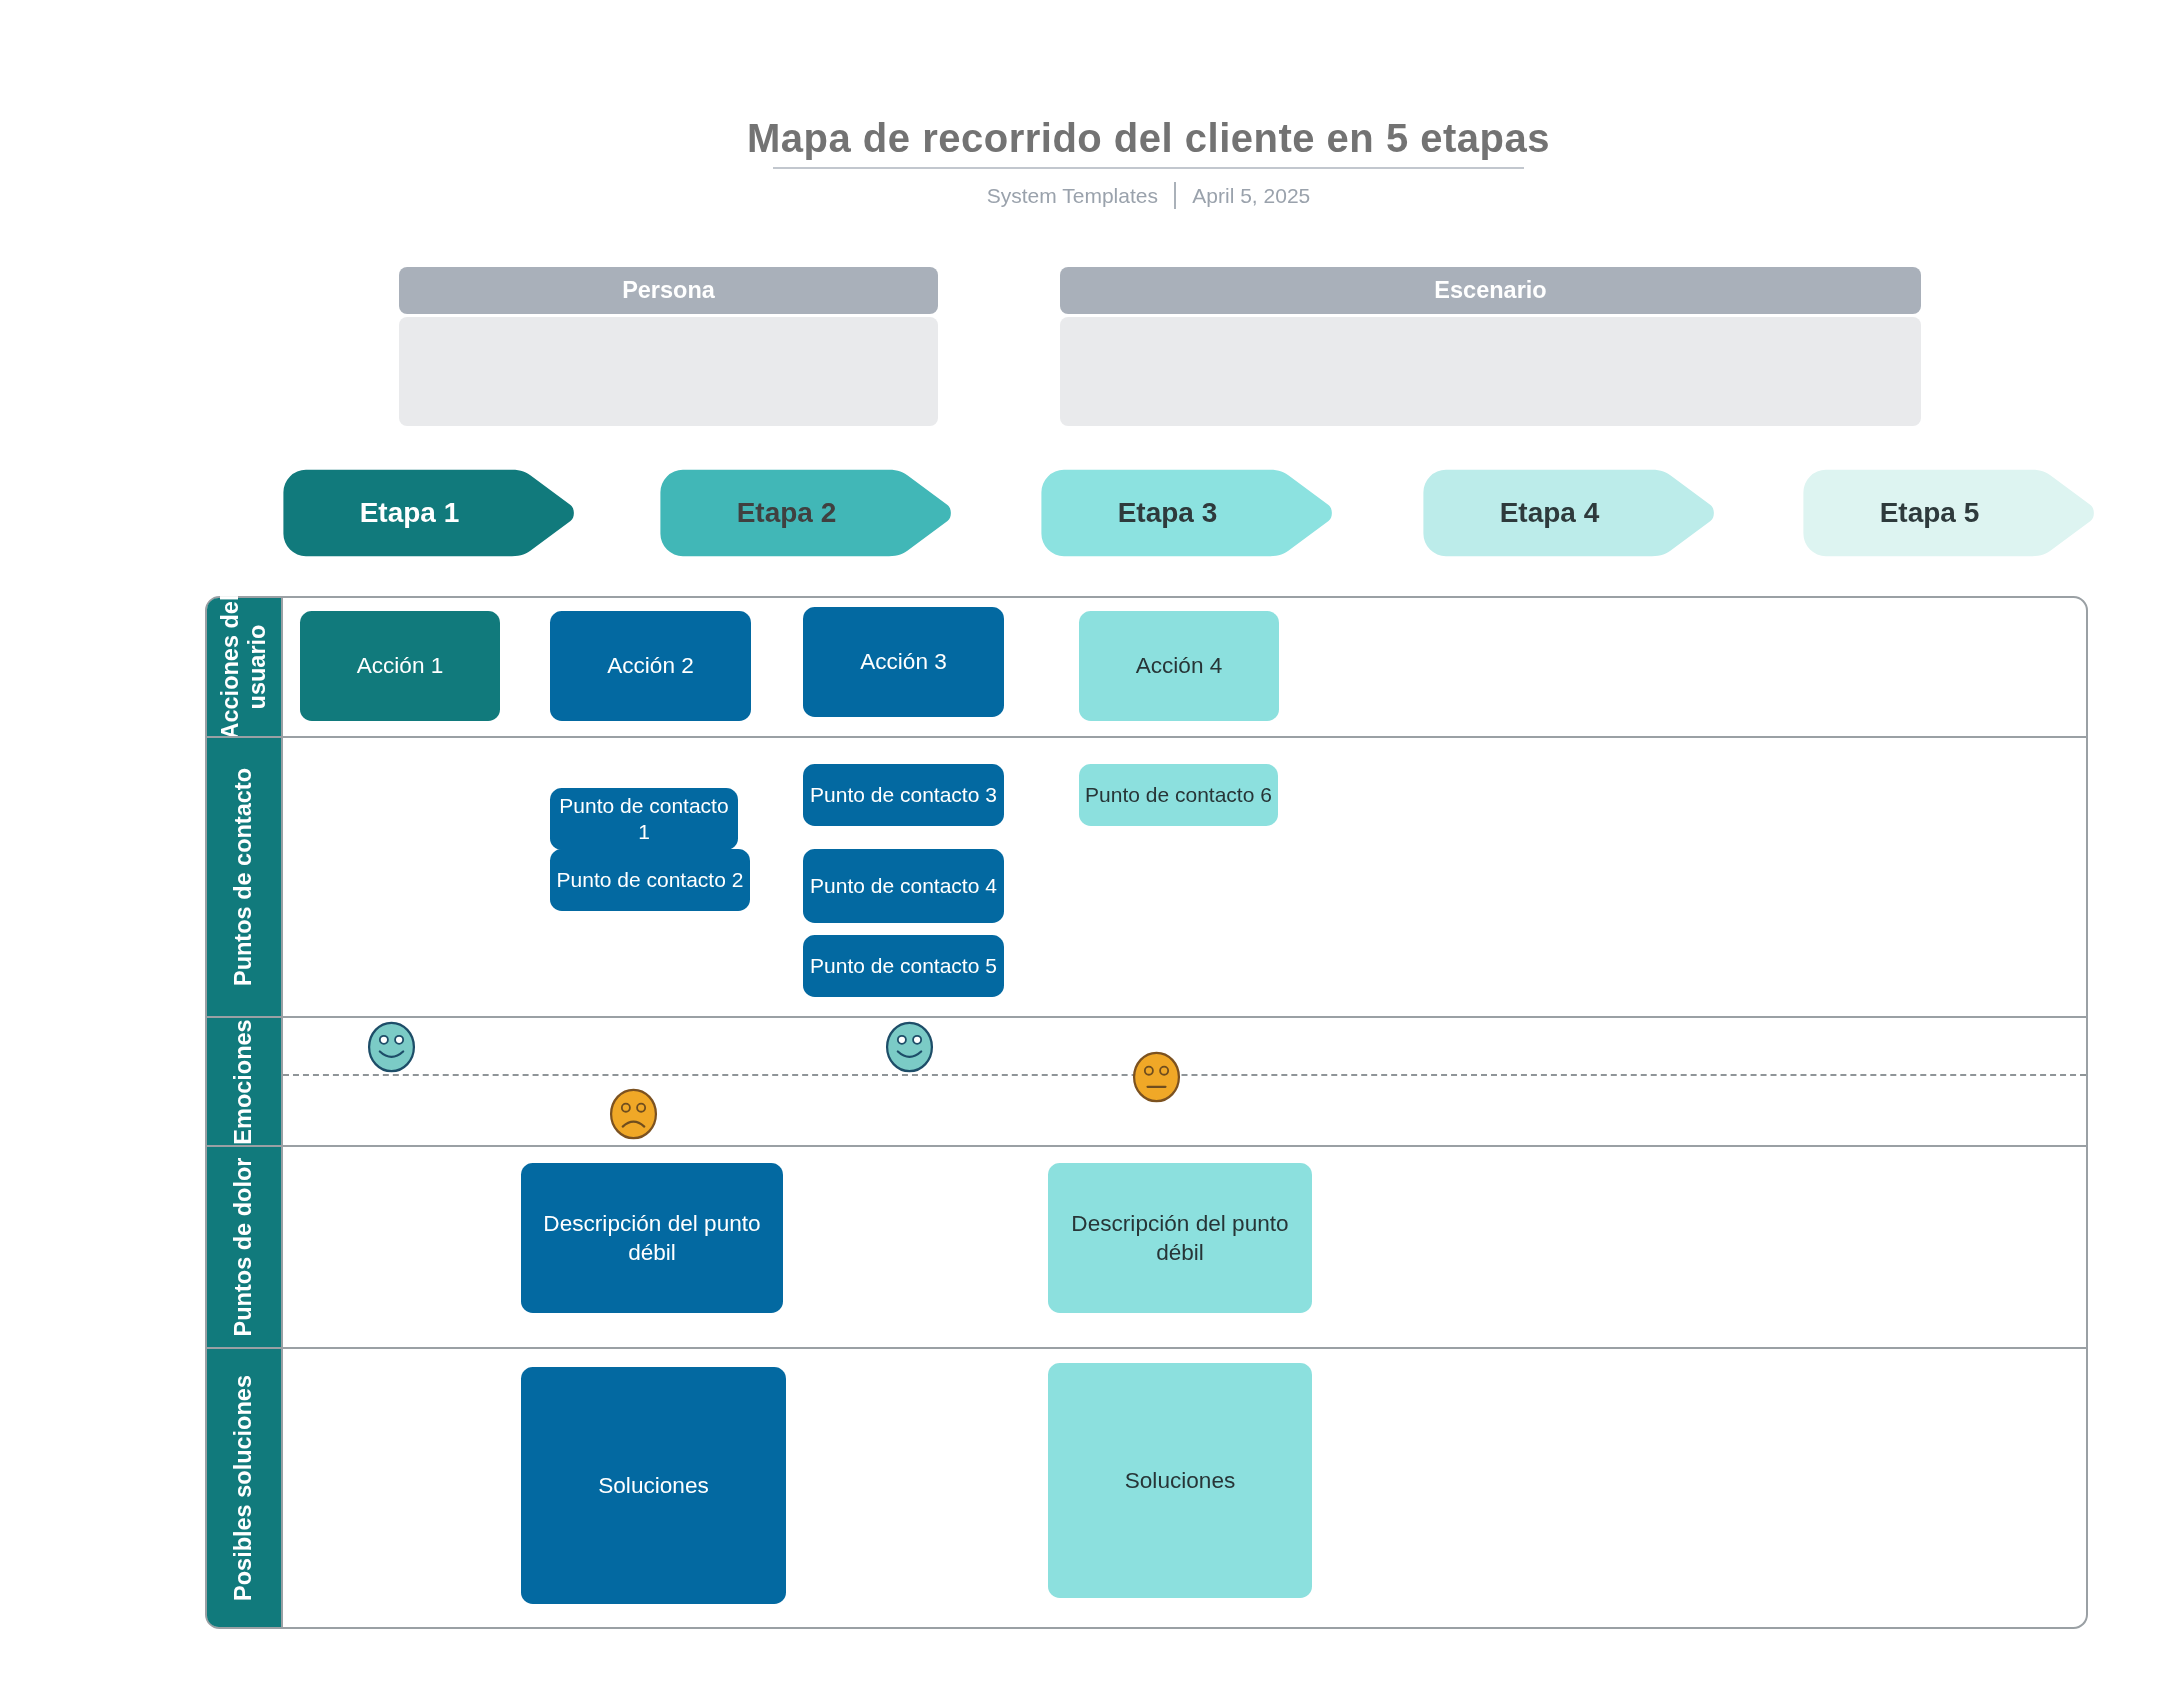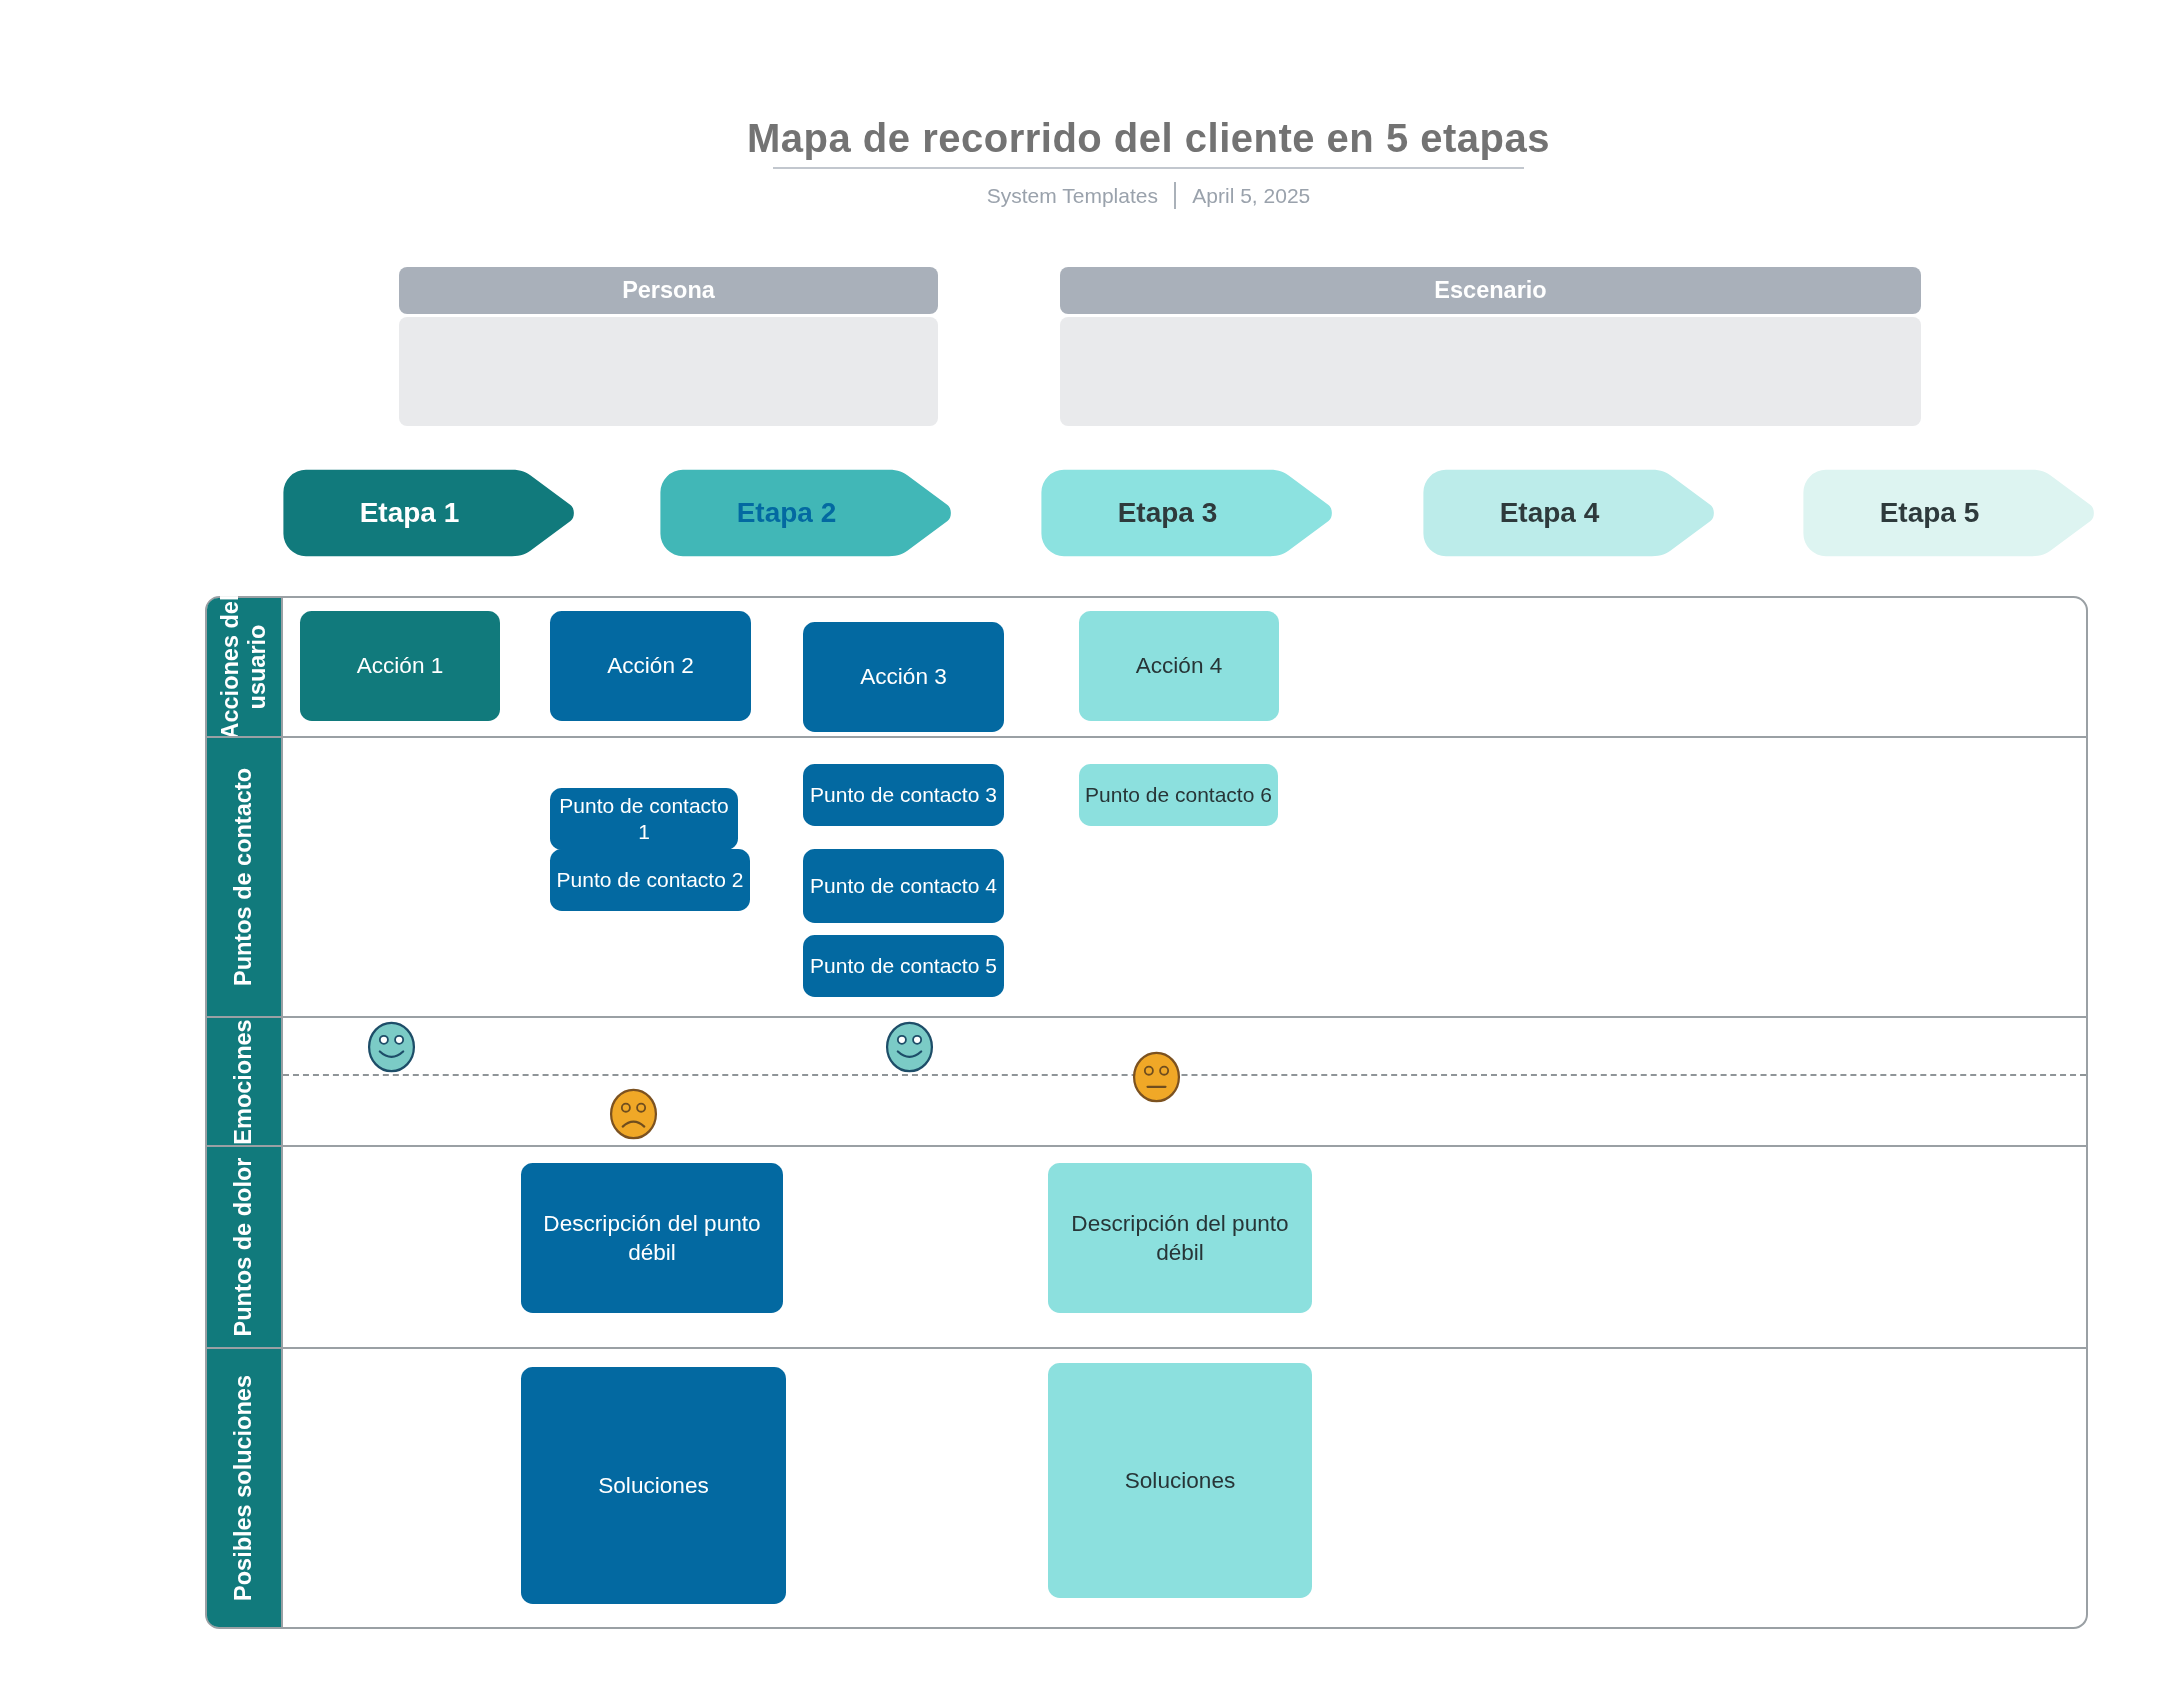--- a/index.html
+++ b/index.html
@@ -34,21 +34,21 @@
 
   
   .stage { position:absolute; top:468px; width:300px; height:90px; }
   .stage svg { position:absolute; left:0; top:0; }
   .stage-label {
     position:absolute; left:0; top:0; width:257px; height:90px;
     display:flex; align-items:center; justify-content:center;
     font-size:28px; font-weight:bold;
   }
   .stage-1 { left:281px; }  .stage-1 path { fill:#117a7c; }  .stage-1 .stage-label { color:#ffffff; }
-  .stage-2 { left:658px; }  .stage-2 path { fill:#41b7b7; }  .stage-2 .stage-label { color:#0369a1; }
+  .stage-2 { left:658px; }  .stage-2 path { fill:#41b7b7; }  .stage-2 .stage-label { color:#404040; }
   .stage-3 { left:1039px; } .stage-3 path { fill:#8ce2e0; } .stage-3 .stage-label { color:#2e3a3c; }
   .stage-4 { left:1421px; } .stage-4 path { fill:#bcecea; } .stage-4 .stage-label { color:#2e3a3c; }
   .stage-5 { left:1801px; } .stage-5 path { fill:#ddf4f1; } .stage-5 .stage-label { color:#2e3a3c; }
 
   
   .journey-table {
     position:absolute; left:205px; top:596px; width:1883px; height:1033px;
     border:2.7px solid #9aa0a4; border-radius:14.5px; box-sizing:border-box;
   }
   .table-grid { position:absolute; inset:0; display:grid; grid-template-columns:76px auto;
@@ -156,21 +156,21 @@
       </div>
       <div class="content-cell rb"></div>
       <div class="label-cell rb last">
         <div class="row-label">Posibles soluciones</div>
       </div>
       <div class="content-cell rb"></div>
     </div>
 
     <div class="box v-dark" style="left:93px; top:12.7px; width:200px; height:110px;">Acción 1</div>
     <div class="box v-medium" style="left:343px; top:12.7px; width:201px; height:110px;">Acción 2</div>
-    <div class="box v-medium" style="left:596px; top:24px; width:201px; height:110px;text-align:right;">Acción 3</div>
+    <div class="box v-medium" style="left:596px; top:9px; width:201px; height:110px;text-align:right;">Acción 3</div>
     <div class="box v-light" style="left:872px; top:12.7px; width:200px; height:110px;">Acción 4</div>
 
     <div class="box v-medium tp" style="left:343px; top:166px; width:188px; height:62px;margin-top:24px;">Punto de contacto 1</div>
     <div class="box v-medium tp" style="left:343px; top:251px; width:200px; height:62px;">Punto de contacto 2</div>
     <div class="box v-medium tp" style="left:596px; top:166px; width:201px; height:62px;">Punto de contacto 3</div>
     <div class="box v-medium tp" style="left:596px; top:251px; width:201px; height:74px;">Punto de contacto 4</div>
     <div class="box v-medium tp" style="left:596px; top:337px; width:201px; height:62px;">Punto de contacto 5</div>
     <div class="box v-light tp" style="left:872px; top:166px; width:199px; height:62px;">Punto de contacto 6</div>
 
     <div class="baseline"></div>

